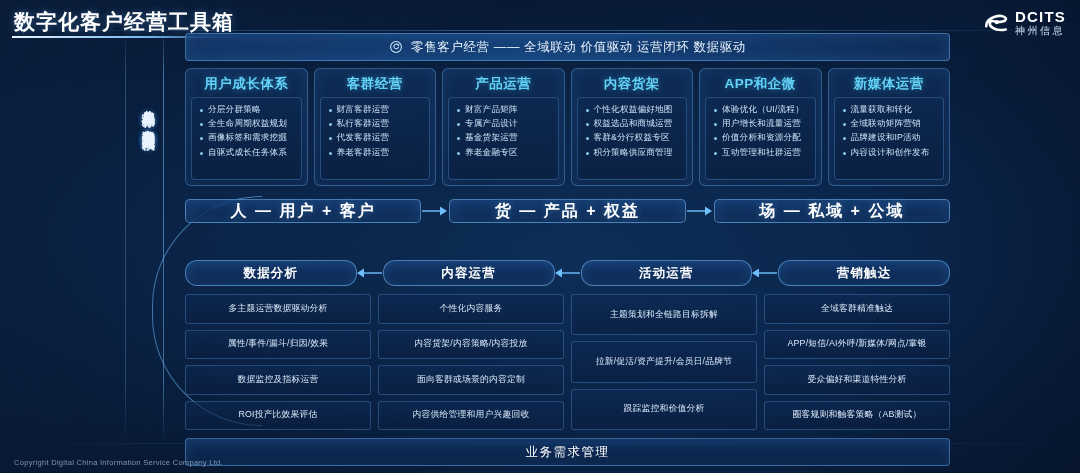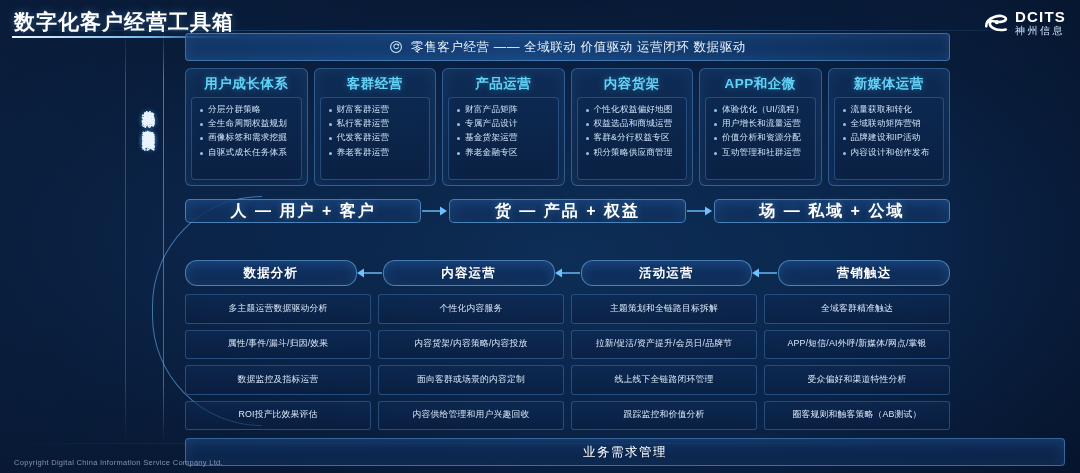--- a/index.html
+++ b/index.html
@@ -156,21 +156,21 @@
     border:1px solid rgba(95,165,235,.32);
     border-radius:3px;
     background: linear-gradient(180deg, rgba(14,42,84,.62) 0%, rgba(10,30,64,.62) 100%);
     display:flex; align-items:center; justify-content:center;
     font-size:8.8px; color:#dbe9fa; letter-spacing:.2px; text-align:center;
     padding:0 3px;
   }
 
   
   .bottombar {
-    position:absolute; left:185px; top:438px; width:880px; height:28px;
+    position:absolute; left:185px; top:438px; width:765px; height:28px;
     border:1px solid rgba(110,185,250,.45);
     border-radius:4px;
     background: linear-gradient(180deg, rgba(18,52,102,.80) 0%, rgba(12,34,70,.80) 100%);
     box-shadow: inset 0 0 14px rgba(70,150,230,.16);
     display:flex; align-items:center; justify-content:center;
     font-size:12.5px; color:#ffffff; letter-spacing:1.5px;
   }
   .copyright {
     position:absolute; left:14px; bottom:6px;
     font-size:7.5px; color:#7e96b3; letter-spacing:.3px;
@@ -396,21 +396,20 @@
     </div>
     <div class="gcol">
       <div class="gcell">个性化内容服务</div>
       <div class="gcell">内容货架/内容策略/内容投放</div>
       <div class="gcell">面向客群或场景的内容定制</div>
       <div class="gcell">内容供给管理和用户兴趣回收</div>
     </div>
     <div class="gcol">
       <div class="gcell">主题策划和全链路目标拆解</div>
       <div class="gcell">拉新/促活/资产提升/会员日/品牌节</div>
-      <div class="gcell">线上线下全链路闭环管理</div>
       <div class="gcell">跟踪监控和价值分析</div>
     </div>
     <div class="gcol">
       <div class="gcell">全域客群精准触达</div>
       <div class="gcell">APP/短信/AI外呼/新媒体/网点/掌银</div>
       <div class="gcell">受众偏好和渠道特性分析</div>
       <div class="gcell">圈客规则和触客策略（AB测试）</div>
     </div>
   </div>
 

